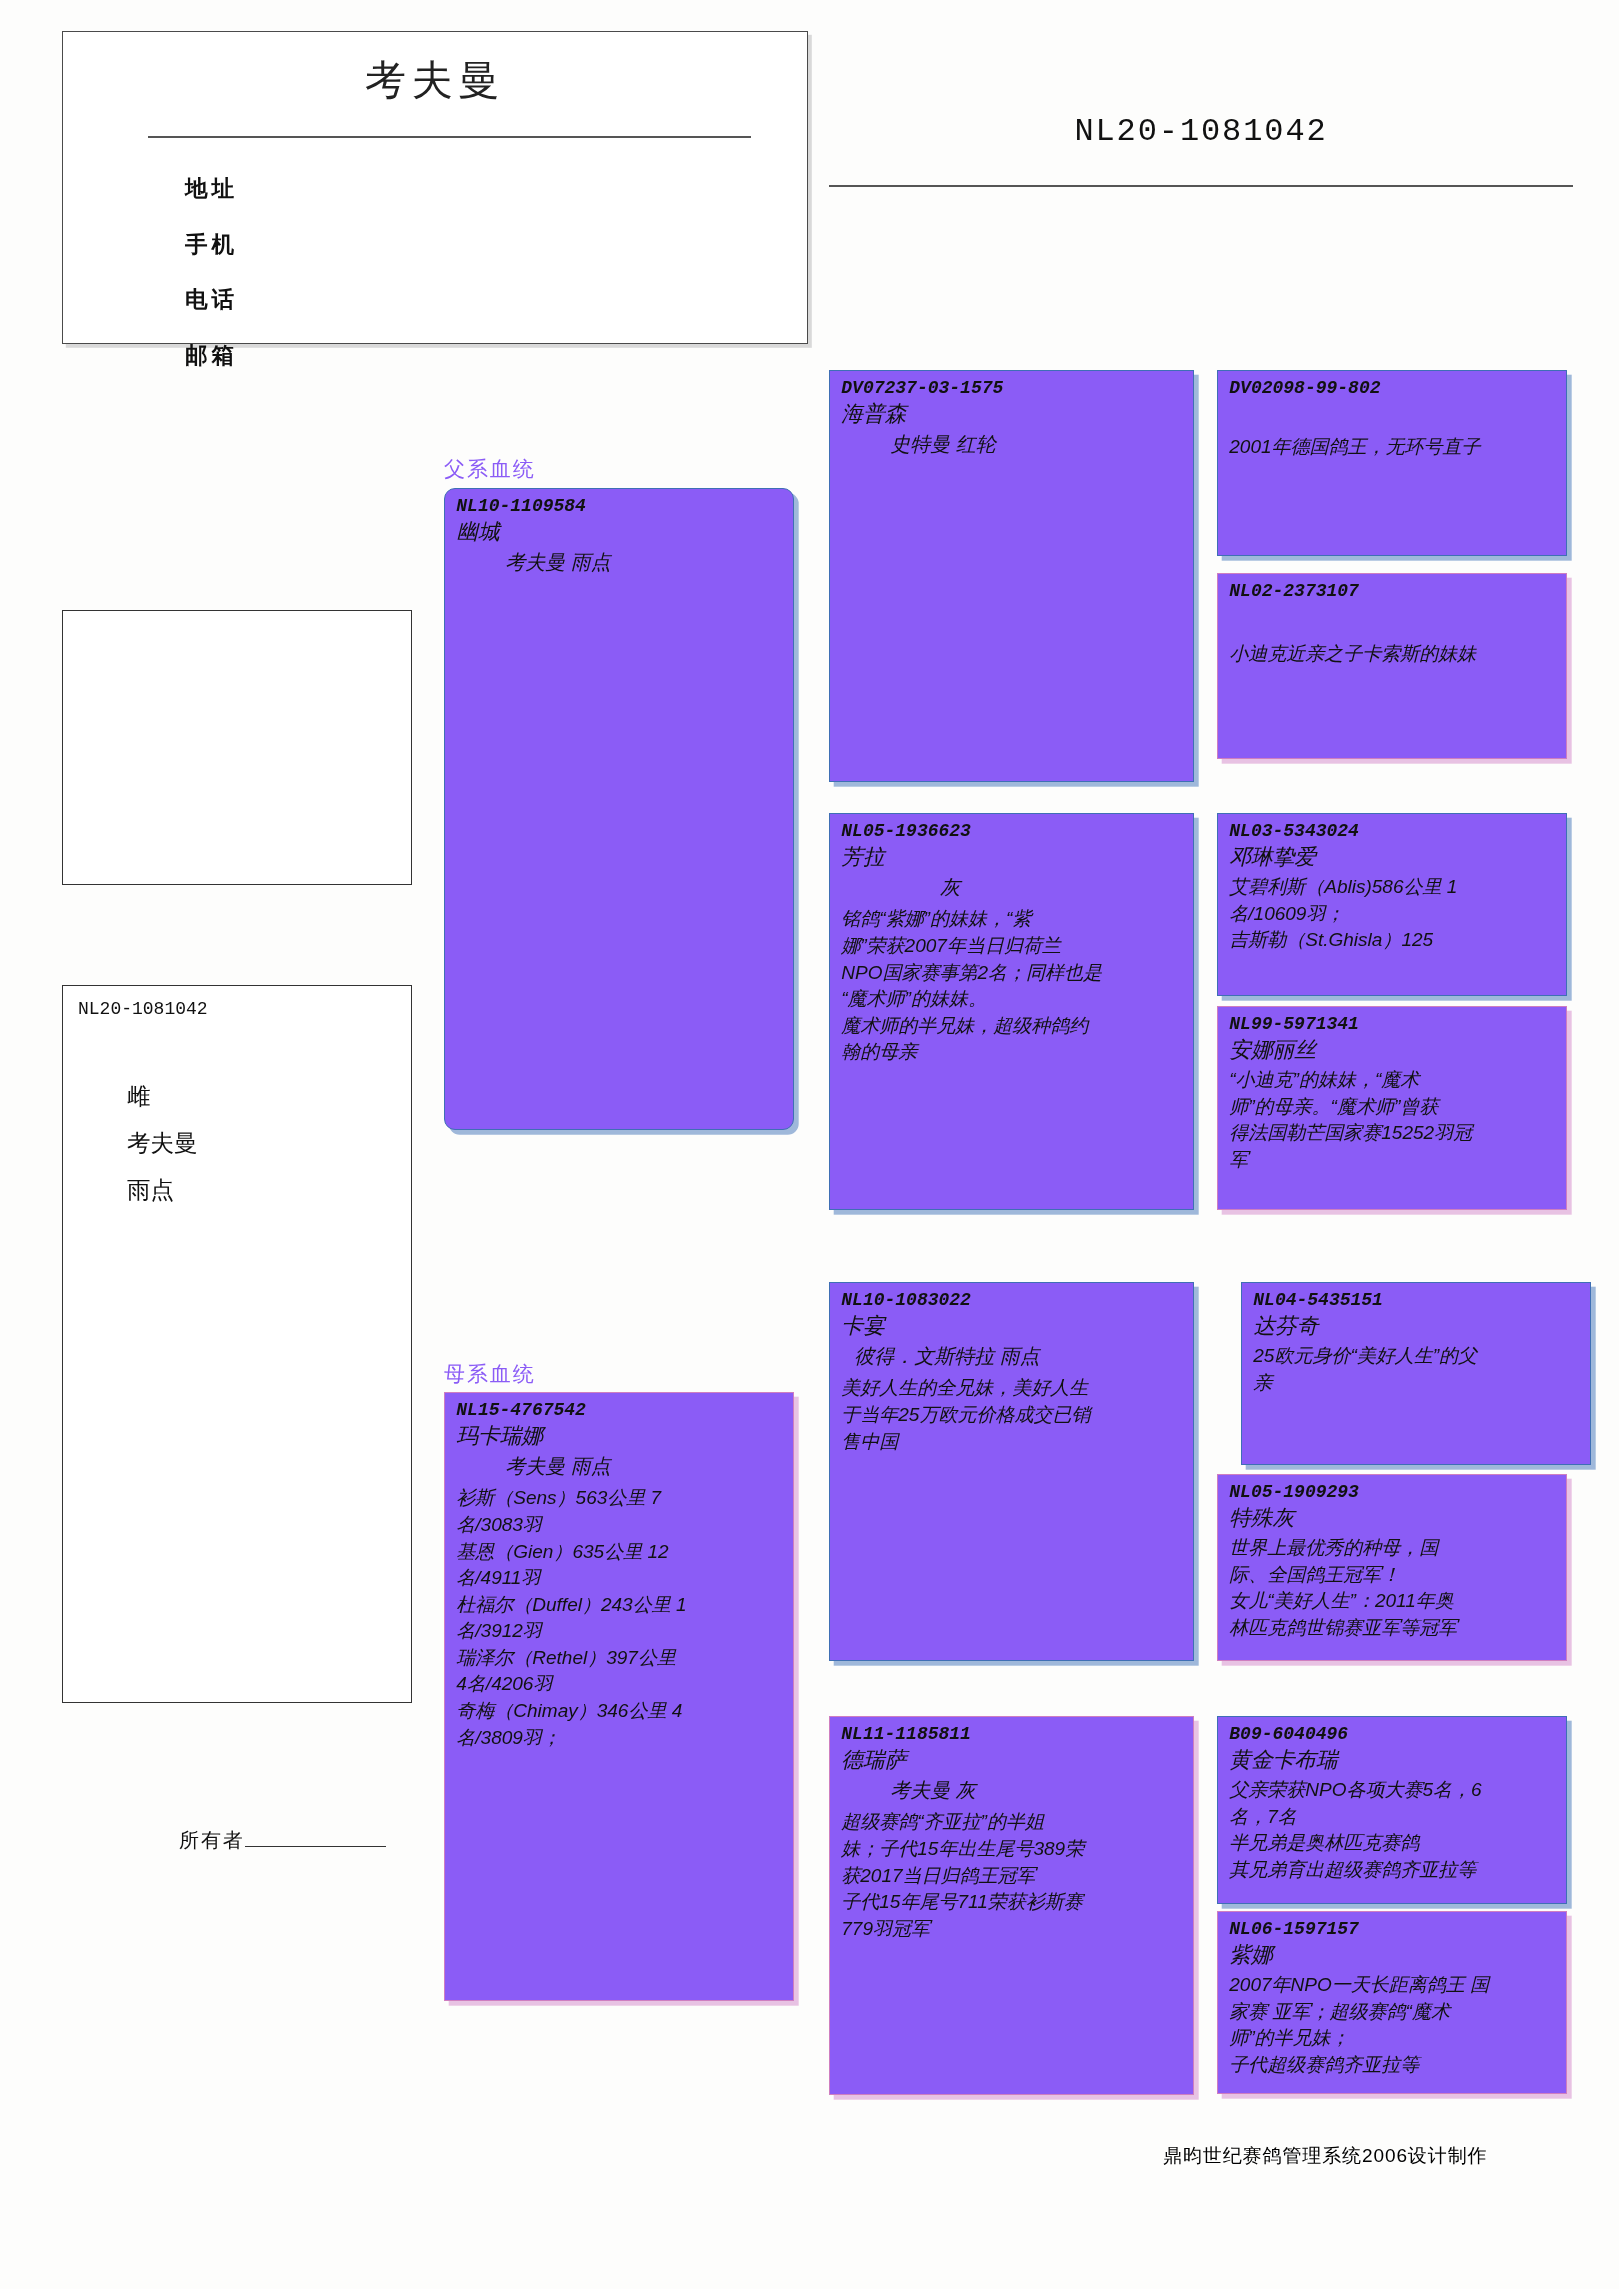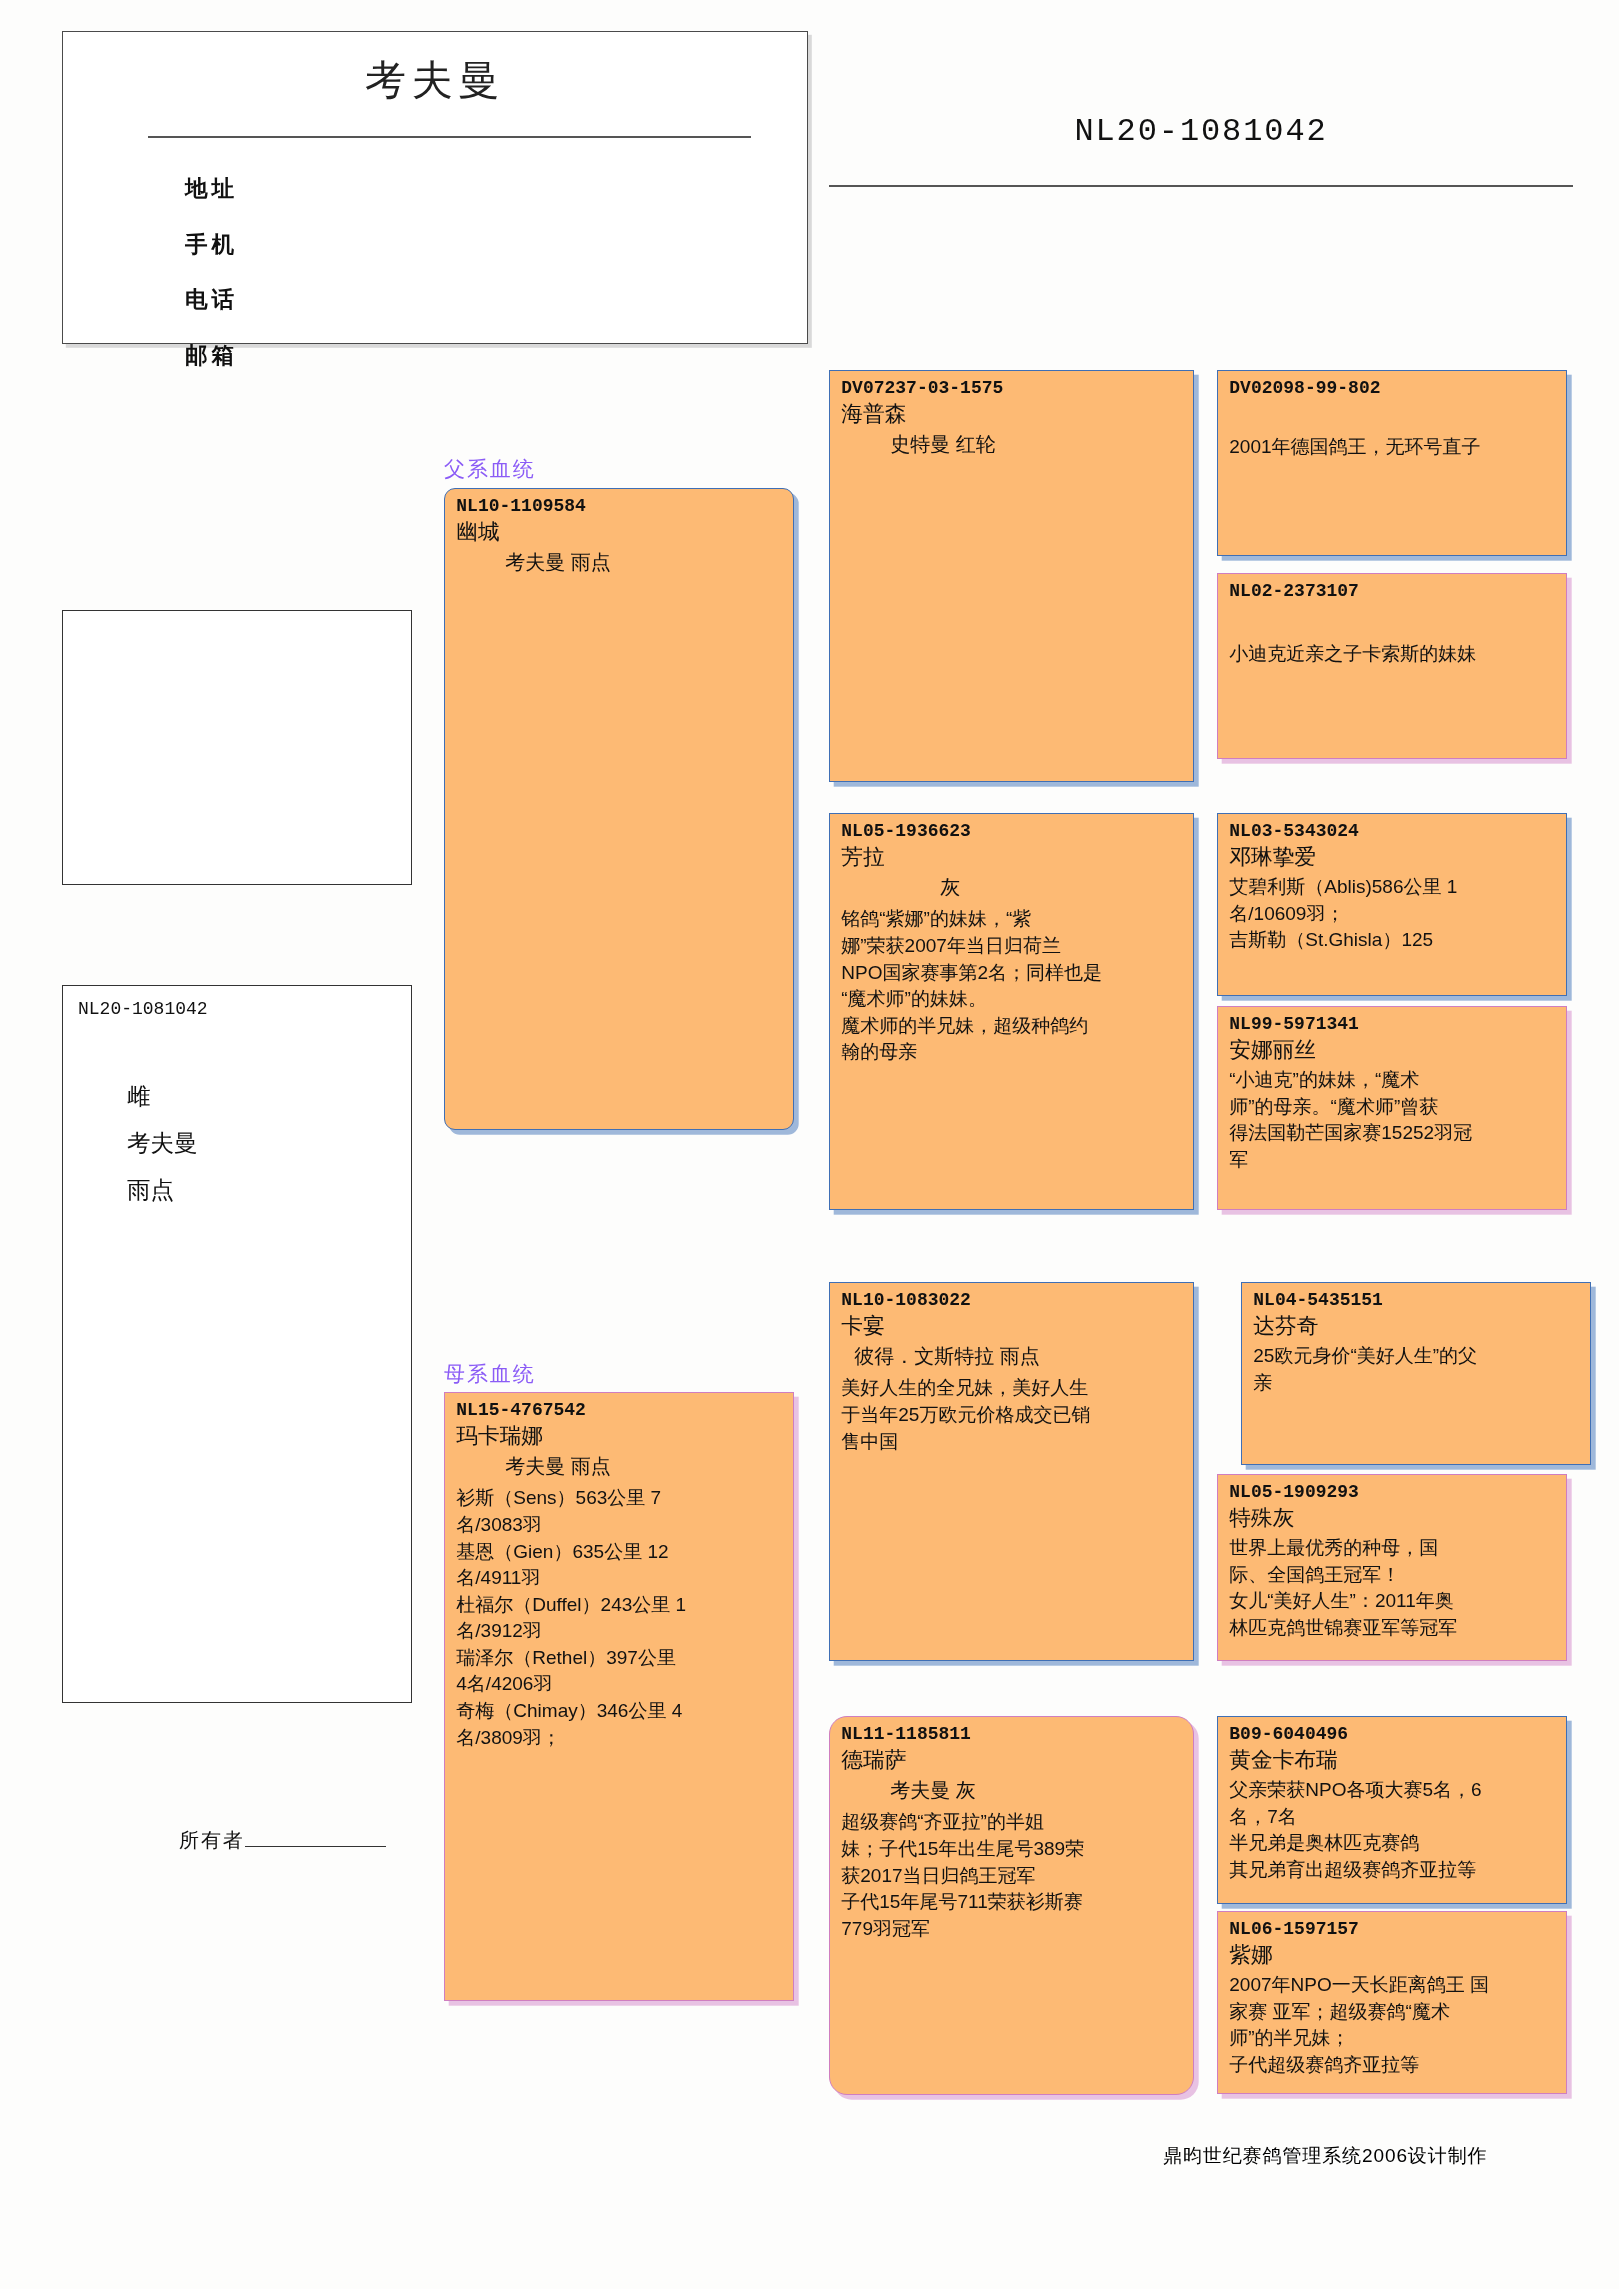--- a/index.html
+++ b/index.html
@@ -49,21 +49,21 @@
 
   .owner-line{
     position:absolute;left:179px;top:1827px;font-size:20px;letter-spacing:1.9px;
   }
   .owner-line .ul{display:inline-block;border-bottom:0.9px solid #333;width:141px;height:19px;}
 
   
   .sec-label{position:absolute;font-size:21px;letter-spacing:1.9px;color:#8b5cf6;}
 
   
-  .pbox{position:absolute;background:#fdba74;}
+  .pbox{position:absolute;background:#8b5cf6;font-style:italic;}
   .pbox.blue{border:1.9px solid #3f6fb5;box-shadow:4.7px 4.7px 0 #9fb8da;}
   .pbox.pink{border:1.9px solid #cf7ec0;box-shadow:4.7px 4.7px 0 #e8c2e3;}
   .pbox .hd{
     font-family:"Liberation Mono", monospace;font-weight:bold;font-size:18px;
     padding:6.6px 0 1.9px 11.3px;letter-spacing:0px;
   }
   .pbox .body{padding:1.9px 11.3px 0 11.3px;font-size:20px;line-height:1.24;overflow:hidden;}
   .pbox .body .name{font-size:21.7px;margin-bottom:3.8px;}
   .pbox .body .sub{margin-left:49px;margin-bottom:7.5px;}
   .pbox .body .res{font-size:19px;line-height:1.3;font-family:"Liberation Sans", sans-serif;}
@@ -166,21 +166,21 @@
       <div class="name">卡宴</div>
       <div class="sub" style="margin-left:13px;">彼得．文斯特拉   雨点</div>
       <div class="res">
         <p>美好人生的全兄妹，美好人生</p>
         <p>于当年25万欧元价格成交已销</p>
         <p>售中国</p>
       </div>
     </div>
   </div>
 
-  <div class="pbox pink" style="left:829px;top:1716px;width:363px;height:377px;border-radius:18px;">
+  <div class="pbox pink" style="left:829px;top:1716px;width:363px;height:377px;">
     <div class="hd">NL11-1185811</div>
     <div class="body">
       <div class="name">德瑞萨</div>
       <div class="sub">考夫曼        灰</div>
       <div class="res">
         <p>超级赛鸽“齐亚拉”的半姐</p>
         <p>妹；子代15年出生尾号389荣</p>
         <p>获2017当日归鸽王冠军</p>
         <p>子代15年尾号711荣获衫斯赛</p>
         <p>779羽冠军</p>

